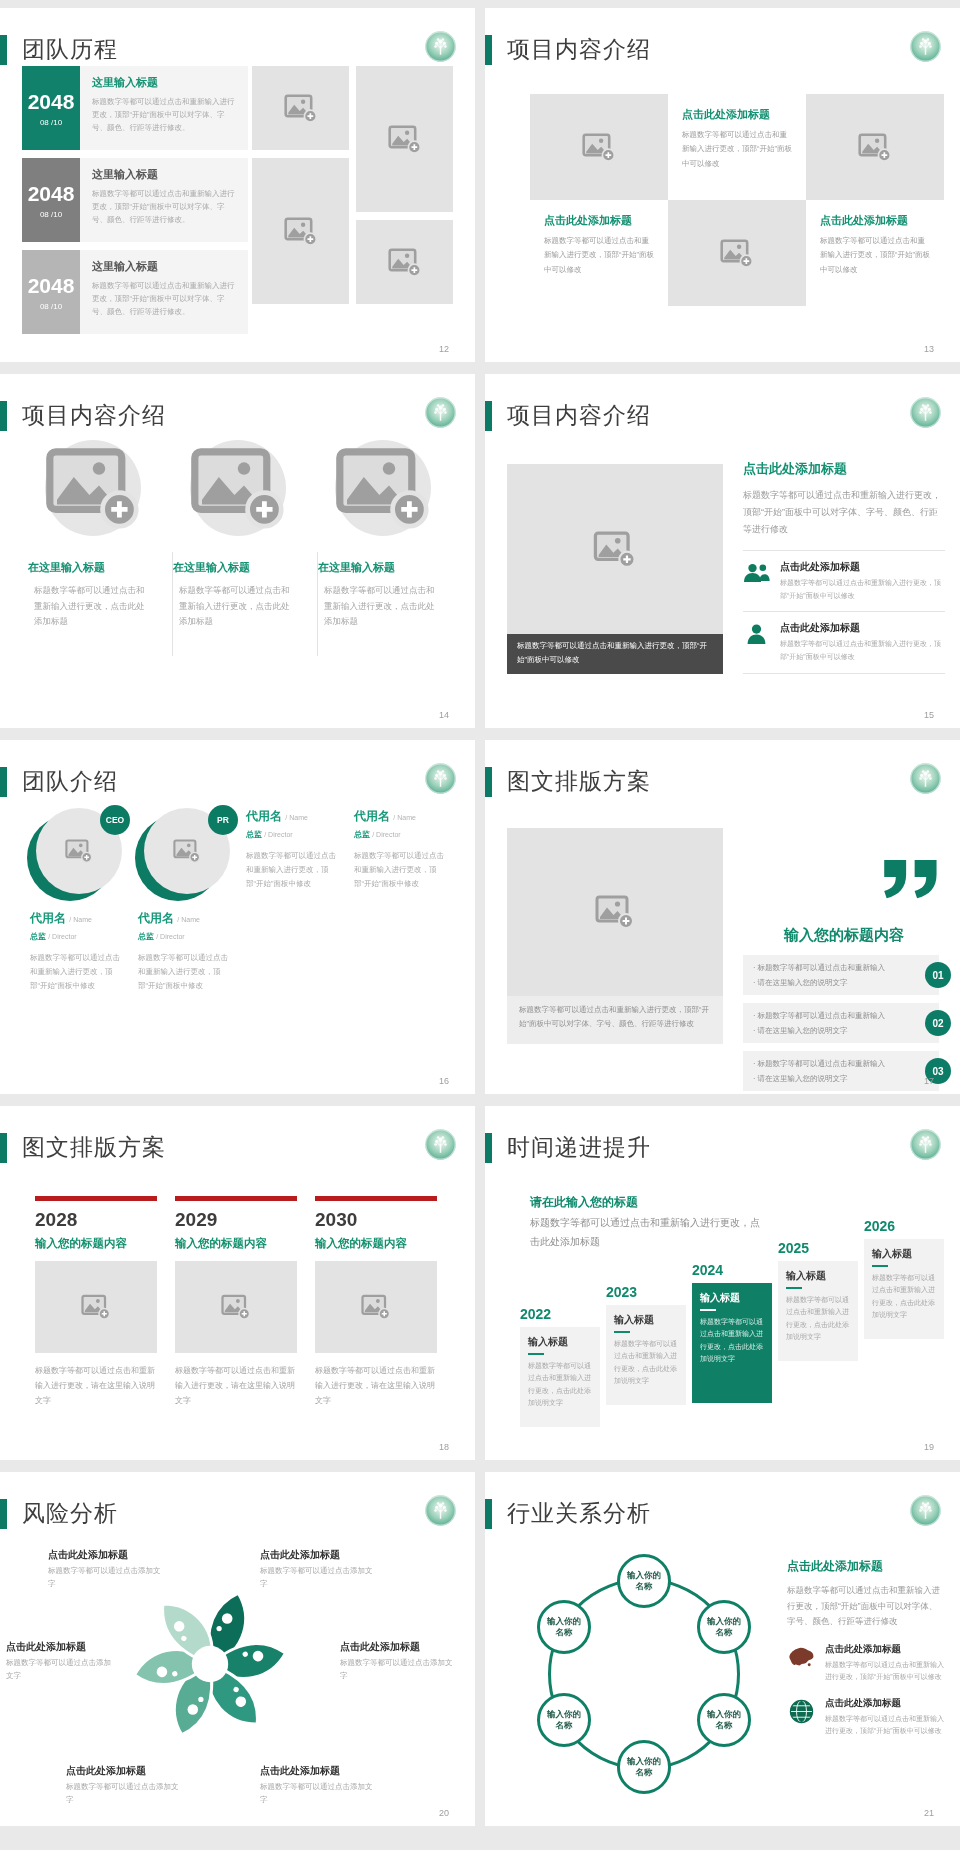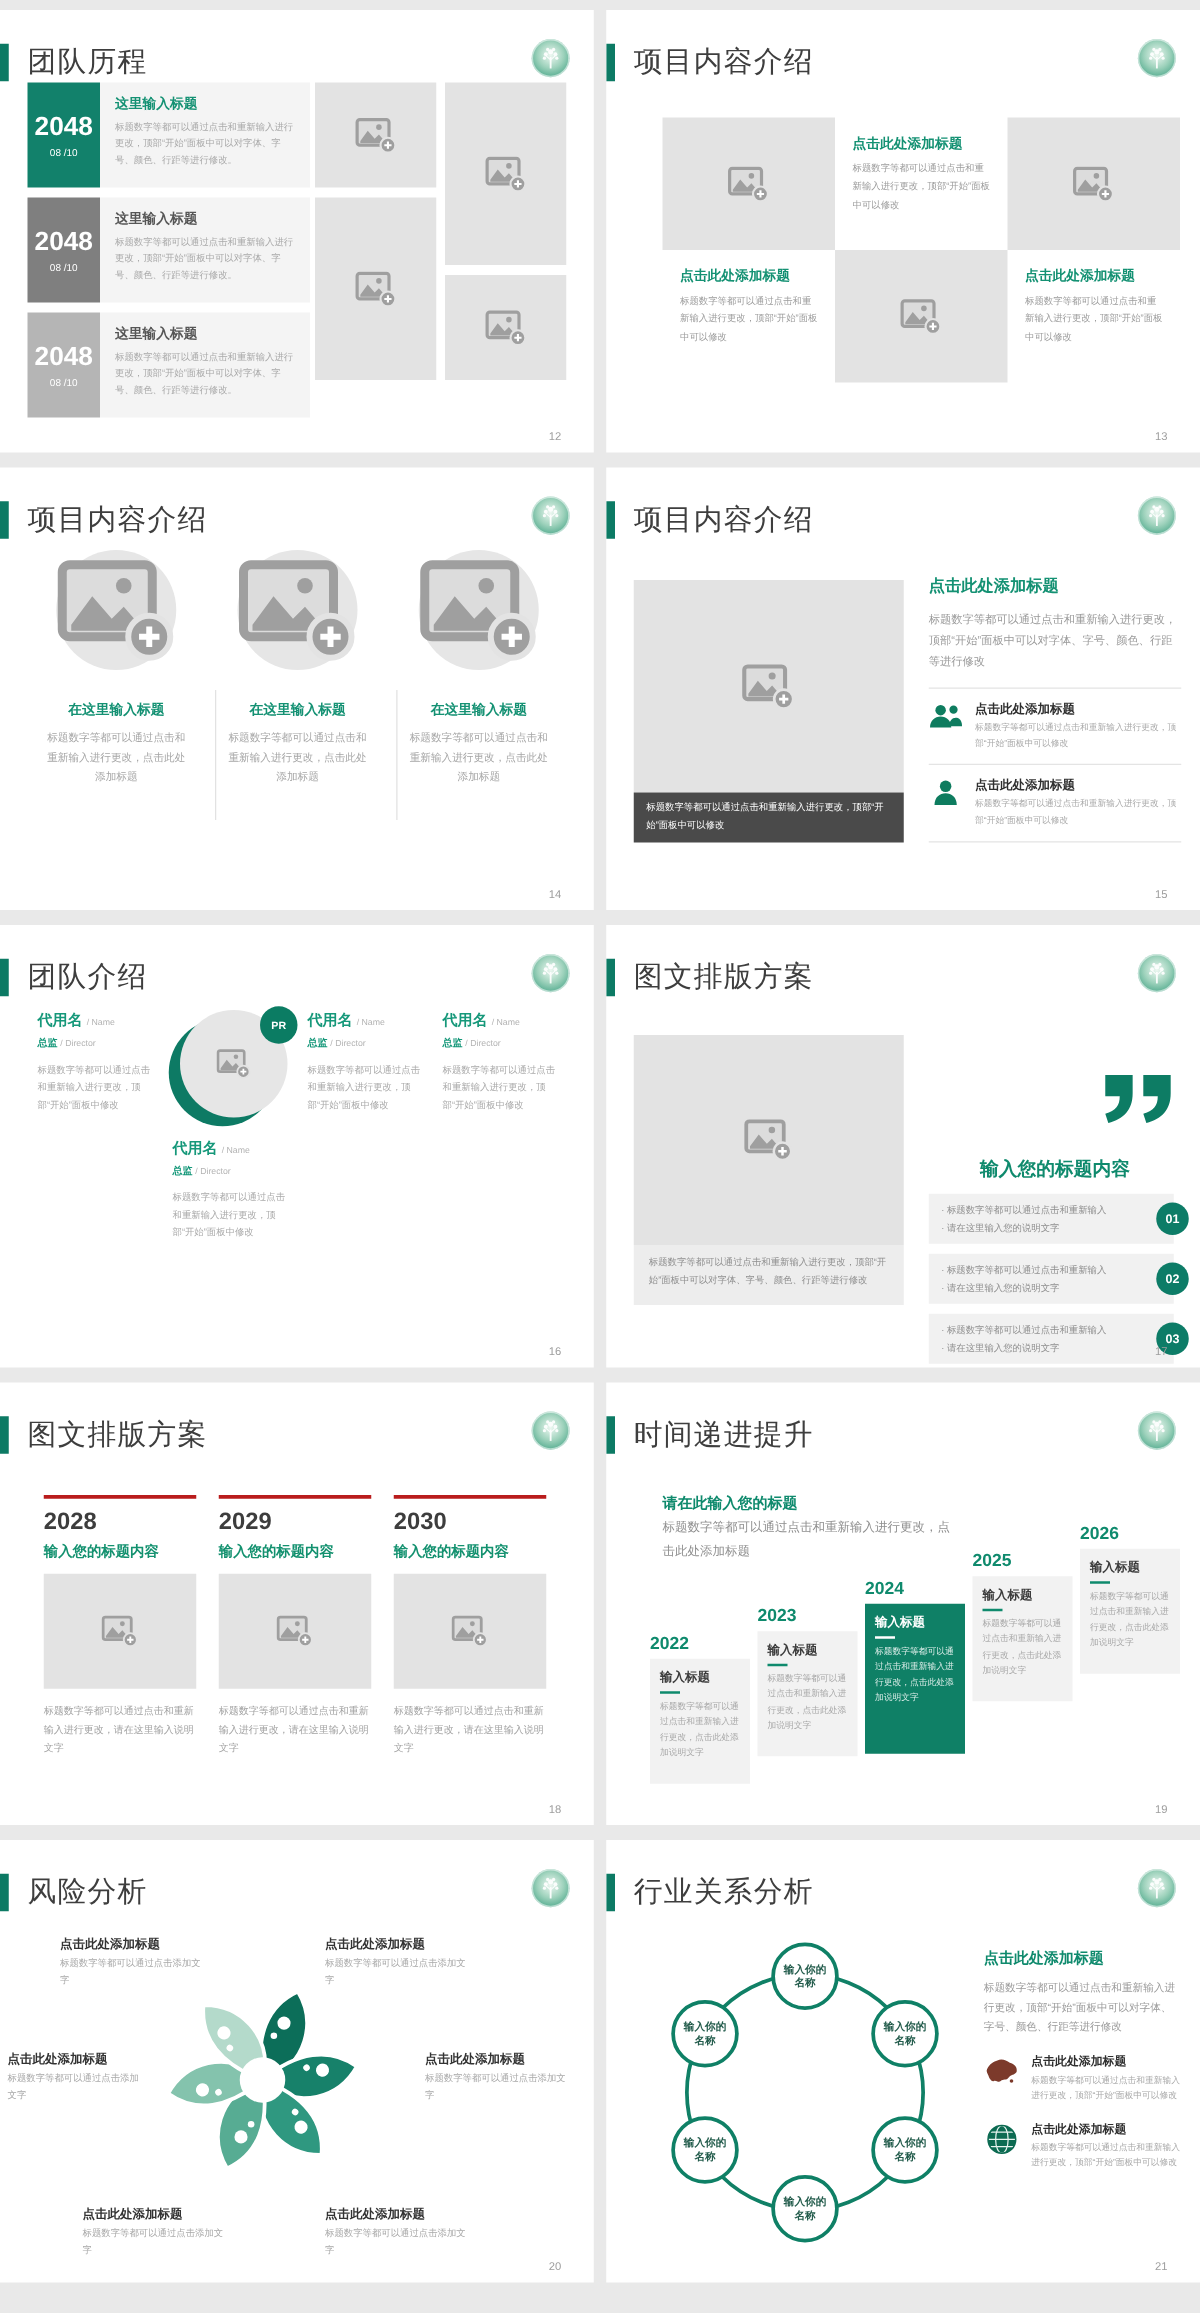--- a/index.html
+++ b/index.html
@@ -30,21 +30,21 @@
   .tl-text .tb{font-size:7.5px;color:#a9a9a9;line-height:1.75}
   .mas{width:97px}
   .mas .ph{width:97px;margin-bottom:8px}
   
   .grid13{display:grid;grid-template-columns:repeat(3,138px);grid-auto-rows:106px}
   .cell13{padding:13px 14px;overflow:hidden}
   .cell13 .ch{font-size:11px;font-weight:bold;color:#149173;margin-bottom:6px}
   .cell13 .cb{font-size:7.5px;color:#9c9c9c;line-height:1.9}
   
   .cols14{display:flex;gap:15px}
-  .col14{width:130px;text-align:center}
+  .col14{width:130px;text-align:left}
   .col14 .circ{width:96px;height:96px;border-radius:50%;background:#e6e6e6;margin:0 auto 24px;display:flex;align-items:center;justify-content:center}
   .col14 .ch{font-size:11px;font-weight:bold;color:#149173;margin-bottom:8px}
   .col14 .cb{font-size:8.5px;color:#a6a6a6;line-height:1.85;padding:0 6px}
   .vsep{width:1px;background:#e2e2e2}
   
   .cap15{background:#4a4a4a;color:#fff;font-size:7.5px;line-height:1.8;padding:5px 10px;overflow:hidden}
   .rcol h3{font-size:13px;font-weight:bold;color:#149173;margin-bottom:9px}
   .rcol .rb{font-size:9px;color:#9a9a9a;line-height:1.9;margin-bottom:12px}
   .item15{display:flex;gap:10px;padding:9px 0;border-top:1px solid #e4e4e4;align-items:flex-start}
   .item15:last-child{border-bottom:1px solid #e4e4e4}
@@ -66,21 +66,21 @@
   .cap17{background:#ededed;color:#8f8f8f;font-size:7.5px;line-height:1.9;padding:7px 12px;overflow:hidden}
   .q17{width:56px;height:36px}
   .h17{font-size:15px;font-weight:bold;color:#0f8a6d;text-align:center}
   .row17{position:absolute;left:258px;width:196px;height:40px;background:#f1f1f1;padding:5px 26px 5px 10px}
   .row17 .bl{font-size:7.5px;color:#8f8f8f;line-height:2.0}
   .row17 .bl:before{content:"·  "}
   .badge17{position:absolute;right:-12px;top:7px;width:26px;height:26px;border-radius:50%;background:#0d7c67;color:#fff;font-size:10px;font-weight:bold;display:flex;align-items:center;justify-content:center}
   
   .cols18{display:flex;gap:18px}
   .col18{width:122px}
-  .y18{font-size:19px;font-weight:bold;color:#3d3d3d;padding-top:8px;border-top:3px solid #b91c1c}
+  .y18{font-size:19px;font-weight:bold;color:#3d3d3d;padding-top:8px;border-top:5px solid #b91c1c}
   .h18{font-size:11.5px;font-weight:bold;color:#13916f;margin:5px 0 10px}
   .col18 .ph{height:92px}
   .b18{margin-top:10px;font-size:8px;color:#a2a2a2;line-height:1.9}
   
   .h19{font-size:12px;font-weight:bold;color:#0f8a6d}
   .b19{font-size:10px;color:#8f8f8f;line-height:1.85}
   .col19{position:absolute;width:80px}
   .y19{font-size:14px;font-weight:bold;color:#0f8a6d;margin-bottom:5px}
   .box19{background:#f2f2f2;padding:8px;height:100px;overflow:hidden}
   .box19 .bt{font-size:10px;font-weight:bold;color:#3c3c3c}
@@ -482,20 +482,34 @@
             <circle cx="12.6" cy="18" r="1.4"></circle>
             <circle cx="23.4" cy="18" r="1.4"></circle>
             <circle cx="15.4" cy="10.4" r="1.4"></circle>
             <circle cx="20.6" cy="10.4" r="1.4"></circle>
             <path d="M14 16 L18 19.5 L22 16" stroke="#fff" stroke-width="1" fill="none"></path>
           </g>
         </svg>
       </span>
     <div class="abs mems" style="left:30px;top:68px">
       <div class="mem">
+        <div class="avatar">
+          <div class="av-c">
+              <span class="pic" style="width:28px;height:24px">
+                <svg viewBox="0 0 40 34">
+                  <rect x="2" y="2" width="30" height="24" rx="2.5" fill="#dcdcdc" stroke="#9f9f9f" stroke-width="3"></rect>
+                  <circle cx="22.5" cy="9" r="2.6" fill="#9f9f9f"></circle>
+                  <path d="M5 22 L12 12.5 L18.5 20 L22.5 16 L29 23.5 L29 24 L5 24 Z" fill="#9f9f9f"></path>
+                  <circle cx="31" cy="26" r="7" fill="#9f9f9f" stroke="#e3e3e3" stroke-width="2"></circle>
+                  <path d="M31 22.6 V29.4 M27.6 26 H34.4" stroke="#fff" stroke-width="2"></path>
+                </svg>
+              </span>
+            </div>
+          <div class="badge">CEO</div>
+        </div>
         <div class="mname"><span>代用名</span> <span class="en">/ Name</span></div>
         <div class="mrole"><span>总监</span> <span class="en">/ Director</span></div>
         <div class="mbody">标题数字等都可以通过点击和重新输入进行更改，顶部“开始”面板中修改</div>
       </div>
       <div class="mem">
         <div class="avatar">
           <div class="av-c">
               <span class="pic" style="width:28px;height:24px">
                 <svg viewBox="0 0 40 34">
                   <rect x="2" y="2" width="30" height="24" rx="2.5" fill="#dcdcdc" stroke="#9f9f9f" stroke-width="3"></rect>

